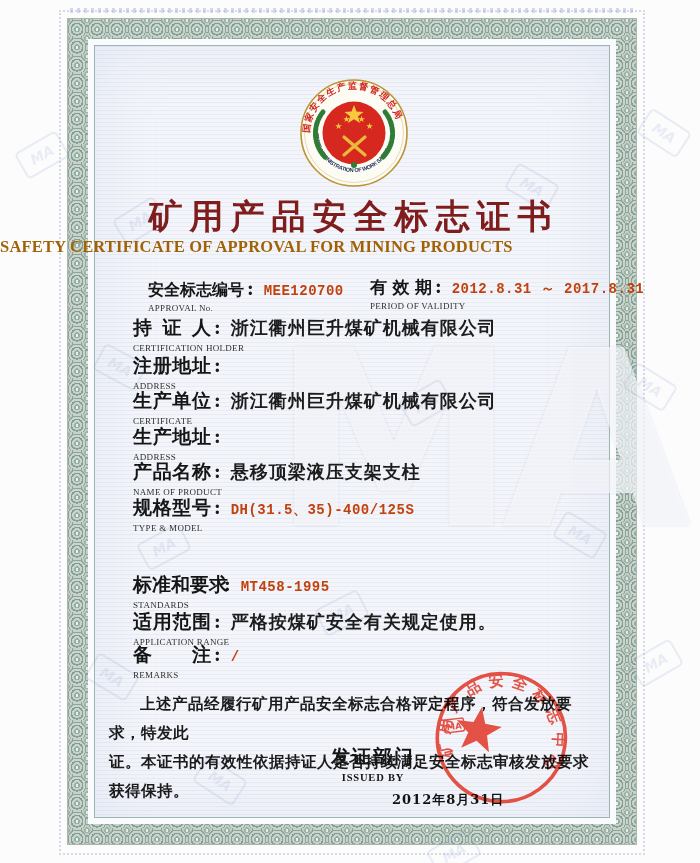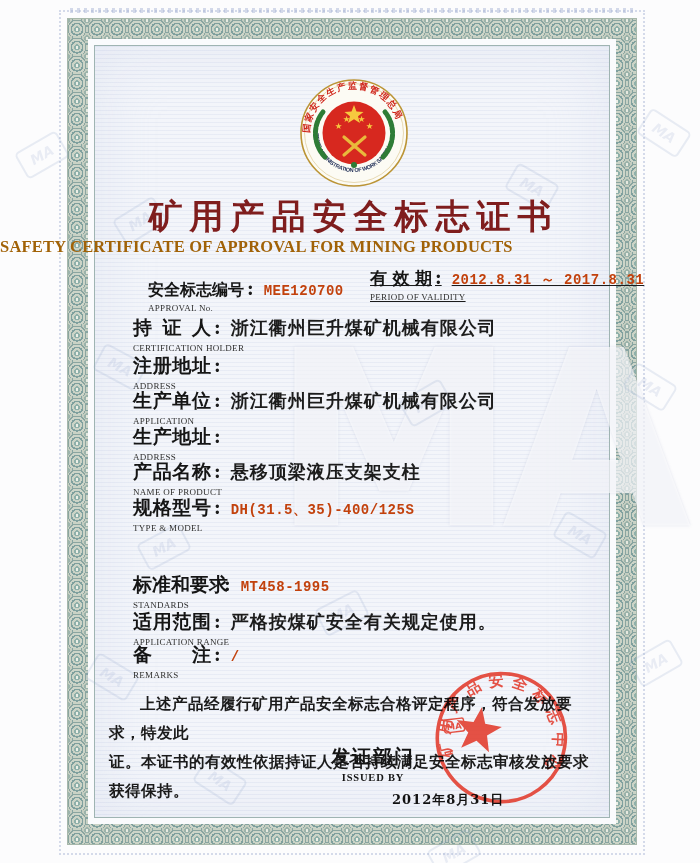--- a/index.html
+++ b/index.html
@@ -134,21 +134,21 @@
     <div class="title-en">SAFETY CERTIFICATE OF APPROVAL FOR MINING PRODUCTS</div>
 
     <div class="field" style="left:148px;top:278px;">
       <div class="line">
         <span class="lbl w6">安全标志编号</span>
           <span class="colon">:</span>
         <span class="val-lat">MEE120700</span>
       </div>
       <div class="cap">APPROVAL No.</div>
     </div>
-    <div class="field" style="left:370px;top:267px;text-decoration:underline;">
+    <div class="field" style="left:370px;top:276px;">
       <div class="line">
         <span class="lbl w3">有效期</span>
           <span class="colon">:</span>
         <span class="val-lat">2012.8.31 ～ 2017.8.31</span>
       </div>
       <div class="cap">PERIOD OF VALIDITY</div>
     </div>
 
     <div class="field" style="left:133px;top:315px;">
       <div class="line">
@@ -164,21 +164,21 @@
           <span class="colon">:</span>
         </div>
       <div class="cap">ADDRESS</div>
     </div>
     <div class="field" style="left:133px;top:388px;">
       <div class="line">
           <span class="lbl w4">生产单位</span>
           <span class="colon">:</span>
           <span class="val-cjk">浙江衢州巨升煤矿机械有限公司</span>
         </div>
-      <div class="cap">APPLICATION</div>
+      <div class="cap">CERTIFICATE</div>
     </div>
     <div class="field" style="left:133px;top:424px;">
       <div class="line">
           <span class="lbl w4">生产地址</span>
           <span class="colon">:</span>
         </div>
       <div class="cap">ADDRESS</div>
     </div>
     <div class="field" style="left:133px;top:459px;">
       <div class="line">

